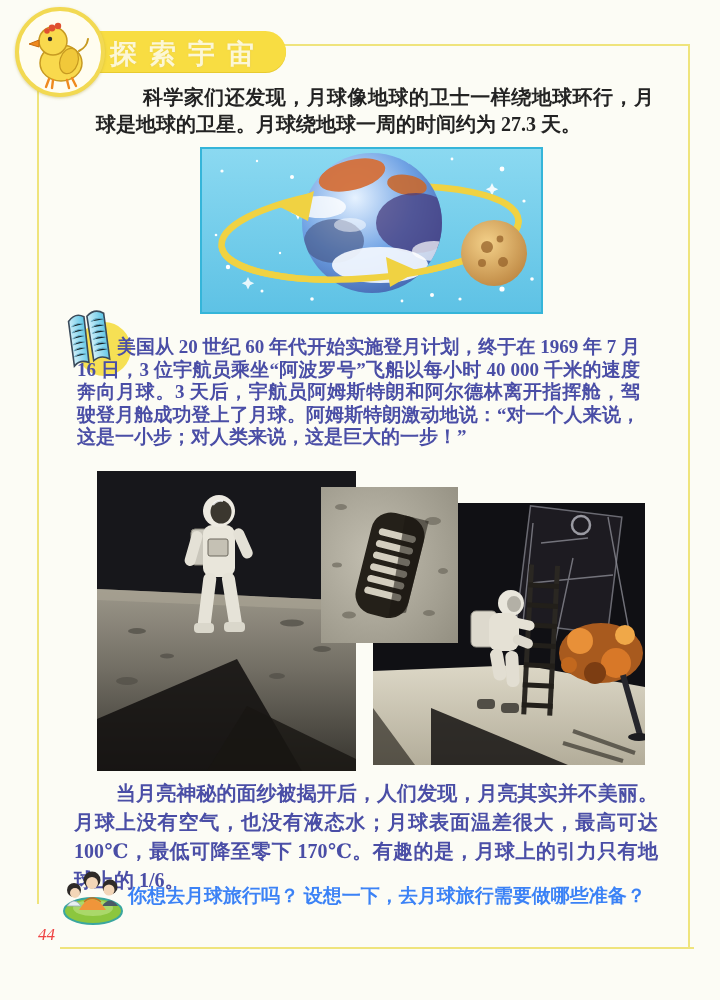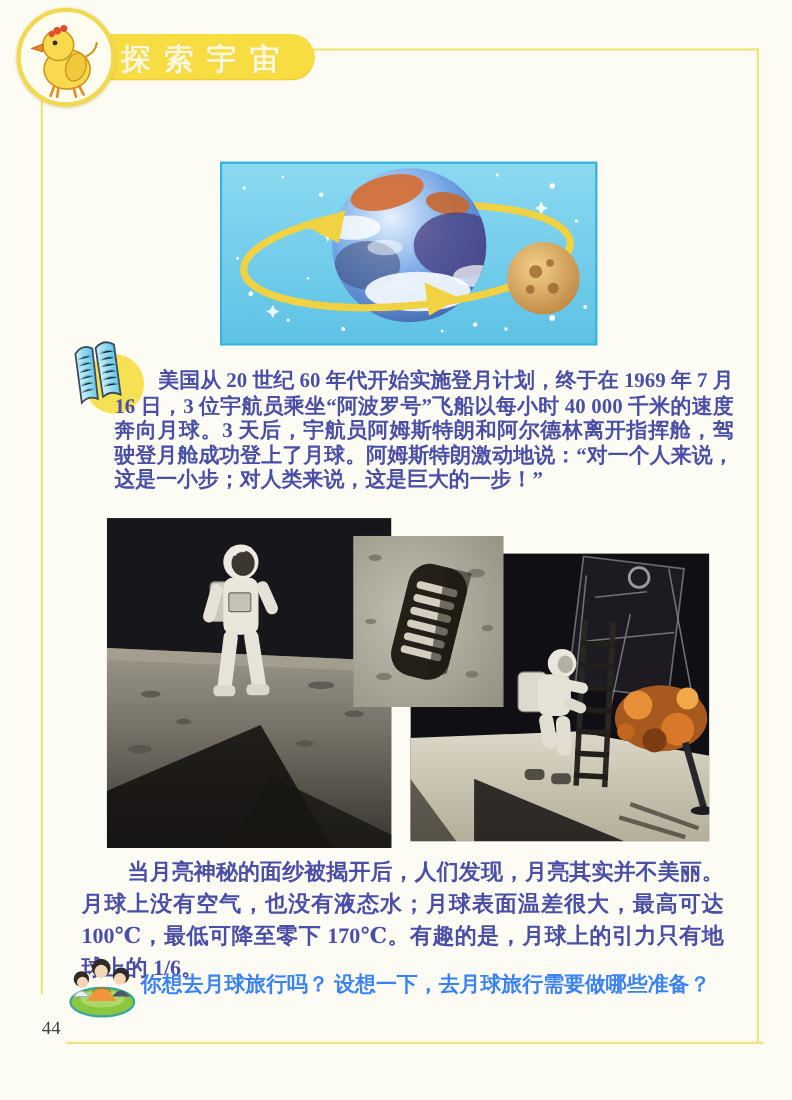--- a/index.html
+++ b/index.html
@@ -29,33 +29,33 @@
     background:#fffdf0;border:4px solid #f2d952;box-sizing:border-box;
     box-shadow:0 1px 3px rgba(180,160,60,.45);
   }
   
   .para{text-align:justify;}
   #intro{
     left:96px;top:84px;width:558px;font-size:20px;line-height:27px;
     font-weight:bold;color:#232323;text-indent:2.35em;
   }
   #reading{
-    left:104px;top:336px;width:563px;font-size:19px;line-height:22.5px;
+    left:77px;top:336px;width:563px;font-size:19px;line-height:22.5px;
     font-weight:600;color:#4a4ea6;text-indent:2.1em;
   }
   #facts{
     left:74px;top:779px;width:584px;font-size:20px;line-height:29px;
     font-weight:600;color:#4a4ea6;text-indent:2.1em;
   }
   #question-text{
     left:128px;top:883px;width:540px;font-size:19px;line-height:26px;
     font-weight:bold;color:#3b82f6;
   }
   #page-number{
-    left:34px;top:925px;font-size:17px;color:#404040;background:#fcfcf5;padding:0 4px;
+    left:34px;top:925px;font-size:17px;color:#ef4444;background:#fcfcf5;padding:0 4px;font-style:italic;
   }
   
   #orbit-figure{
     left:200px;top:147px;width:343px;height:167px;
     border:2px solid #35b5d9;box-sizing:border-box;background:#79d0ec;
   }
   
   .photo{overflow:hidden;}
   #photo-astronaut{left:97px;top:471px;width:259px;height:300px;z-index:1;}
   #photo-footprint{left:321px;top:487px;width:137px;height:156px;z-index:3;}
@@ -82,20 +82,21 @@
       <circle cx="39" cy="15" r="3.2" fill="#e05030"></circle>
       <circle cx="28" cy="20" r="2.8" fill="#e05030"></circle>
       <polygon points="20,29 10,33 20,36" fill="#ef8a1f" stroke="#c56a10" stroke-width="1"></polygon>
       <circle cx="31" cy="28" r="2.2" fill="#2b2b2b"></circle>
       <ellipse cx="50" cy="50" rx="9" ry="13" fill="#f1c83a" stroke="#c79a22" stroke-width="1.2" transform="rotate(18 50 50)"></ellipse>
       <path d="M30 68 L27 76 M34 69 L33 77 M48 69 L50 77 M53 67 L57 75" stroke="#ef8a1f" stroke-width="2.4" stroke-linecap="round" fill="none"></path>
       <path d="M60 40 q8 -4 9 -12" stroke="#c79a22" stroke-width="2" fill="none" stroke-linecap="round"></path>
     </svg>
   </div>
 
+  <div class="abs para" id="intro">科学家们还发现，月球像地球的卫士一样绕地球环行，月球是地球的卫星。月球绕地球一周的时间约为 27.3 天。</div>
 
   <div class="abs" id="orbit-figure">
     <svg width="339" height="163" viewBox="0 0 339 163">
       <defs>
         <linearGradient id="skyG" x1="0" y1="0" x2="0" y2="1">
           <stop offset="0" stop-color="#8bd9f1"></stop>
             <stop offset="1" stop-color="#5ec2e5"></stop>
         </linearGradient>
         <radialGradient id="earthG" cx="0.38" cy="0.32" r="0.85">
           <stop offset="0" stop-color="#e6f2ff"></stop>

